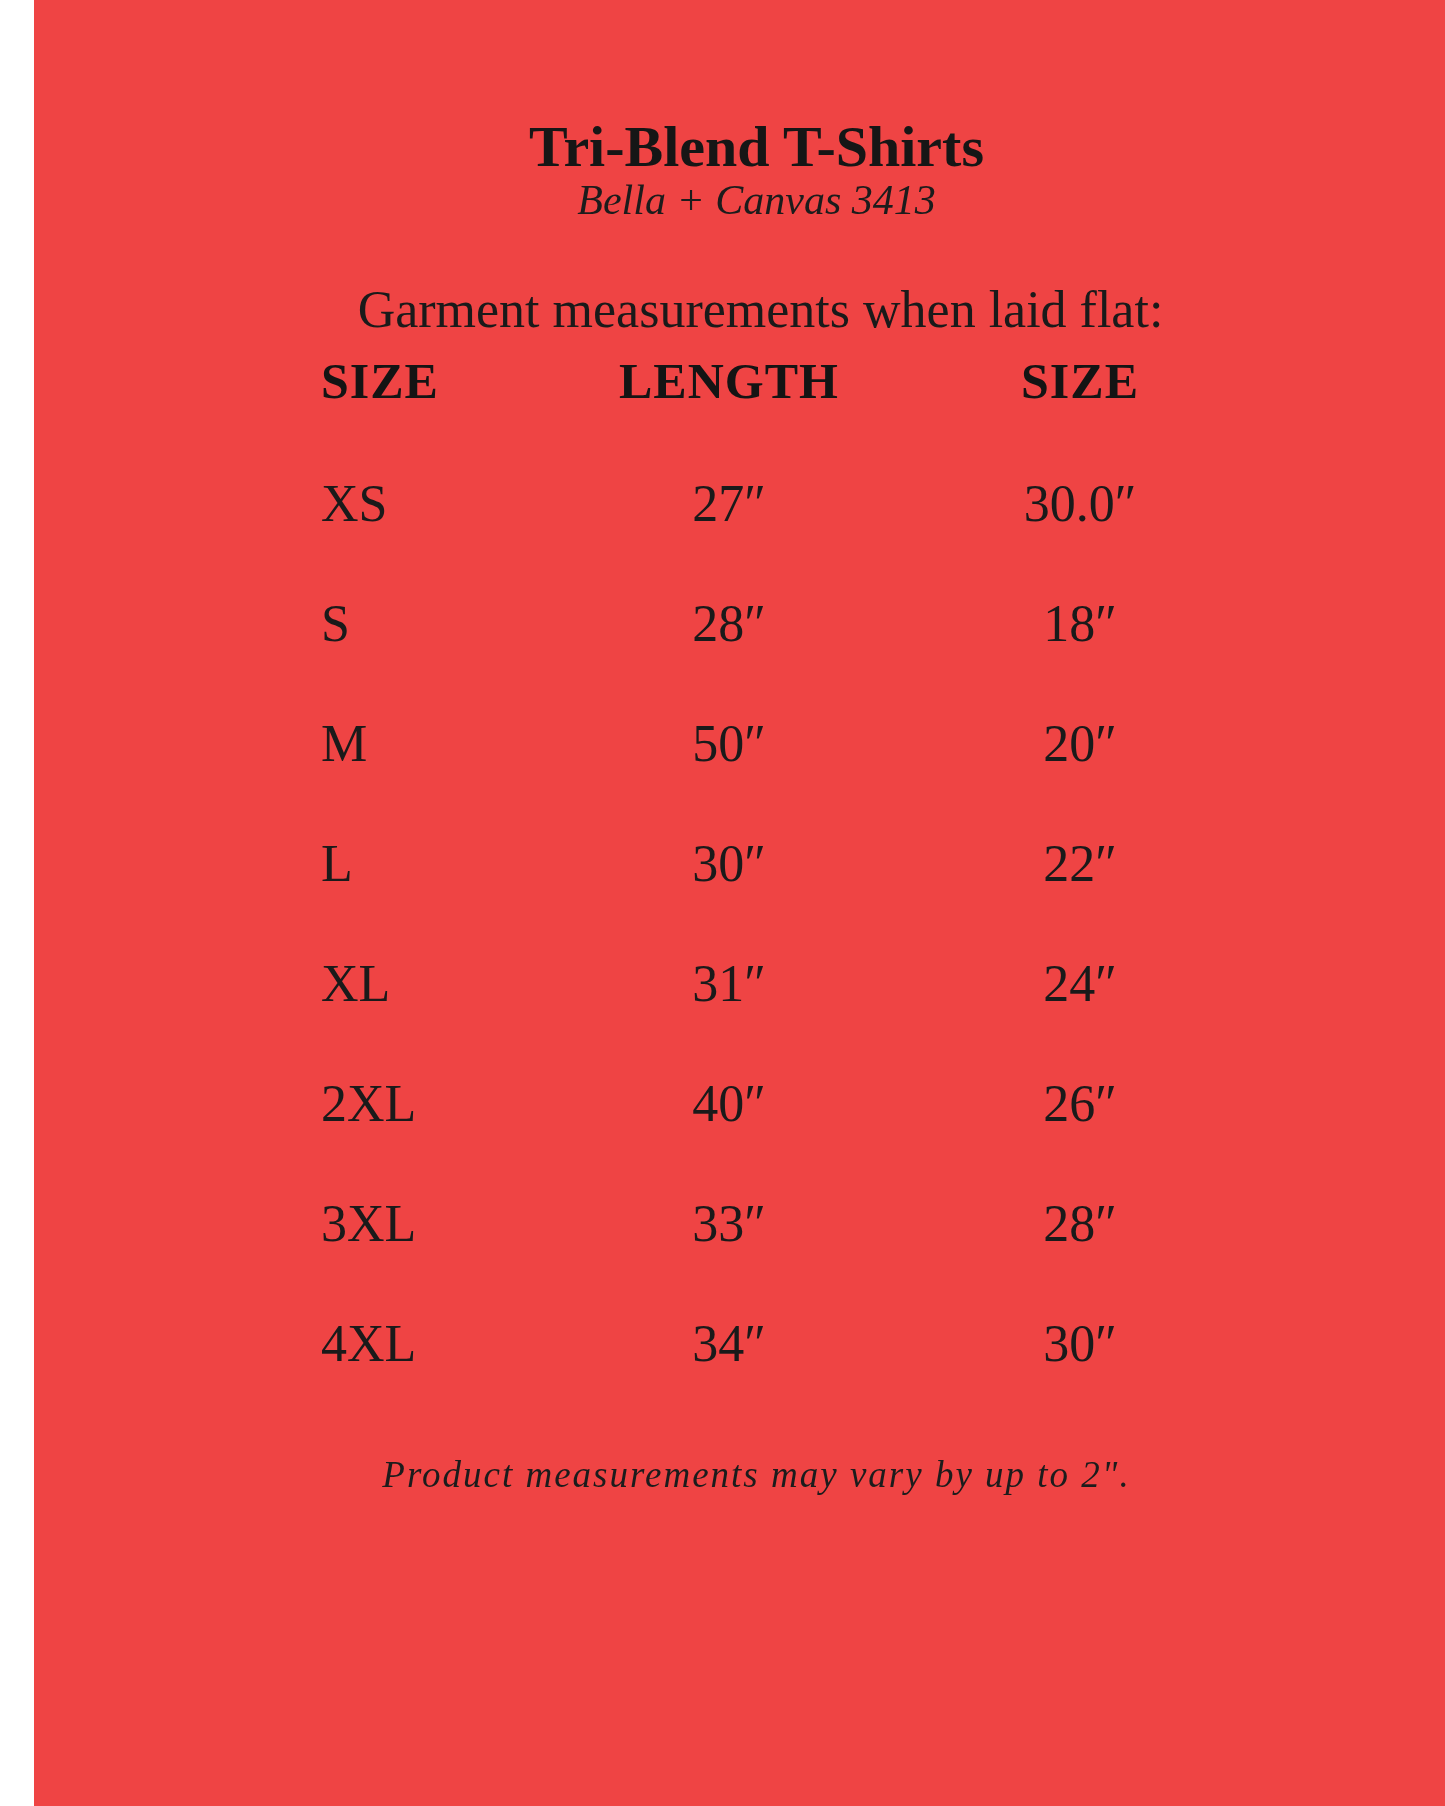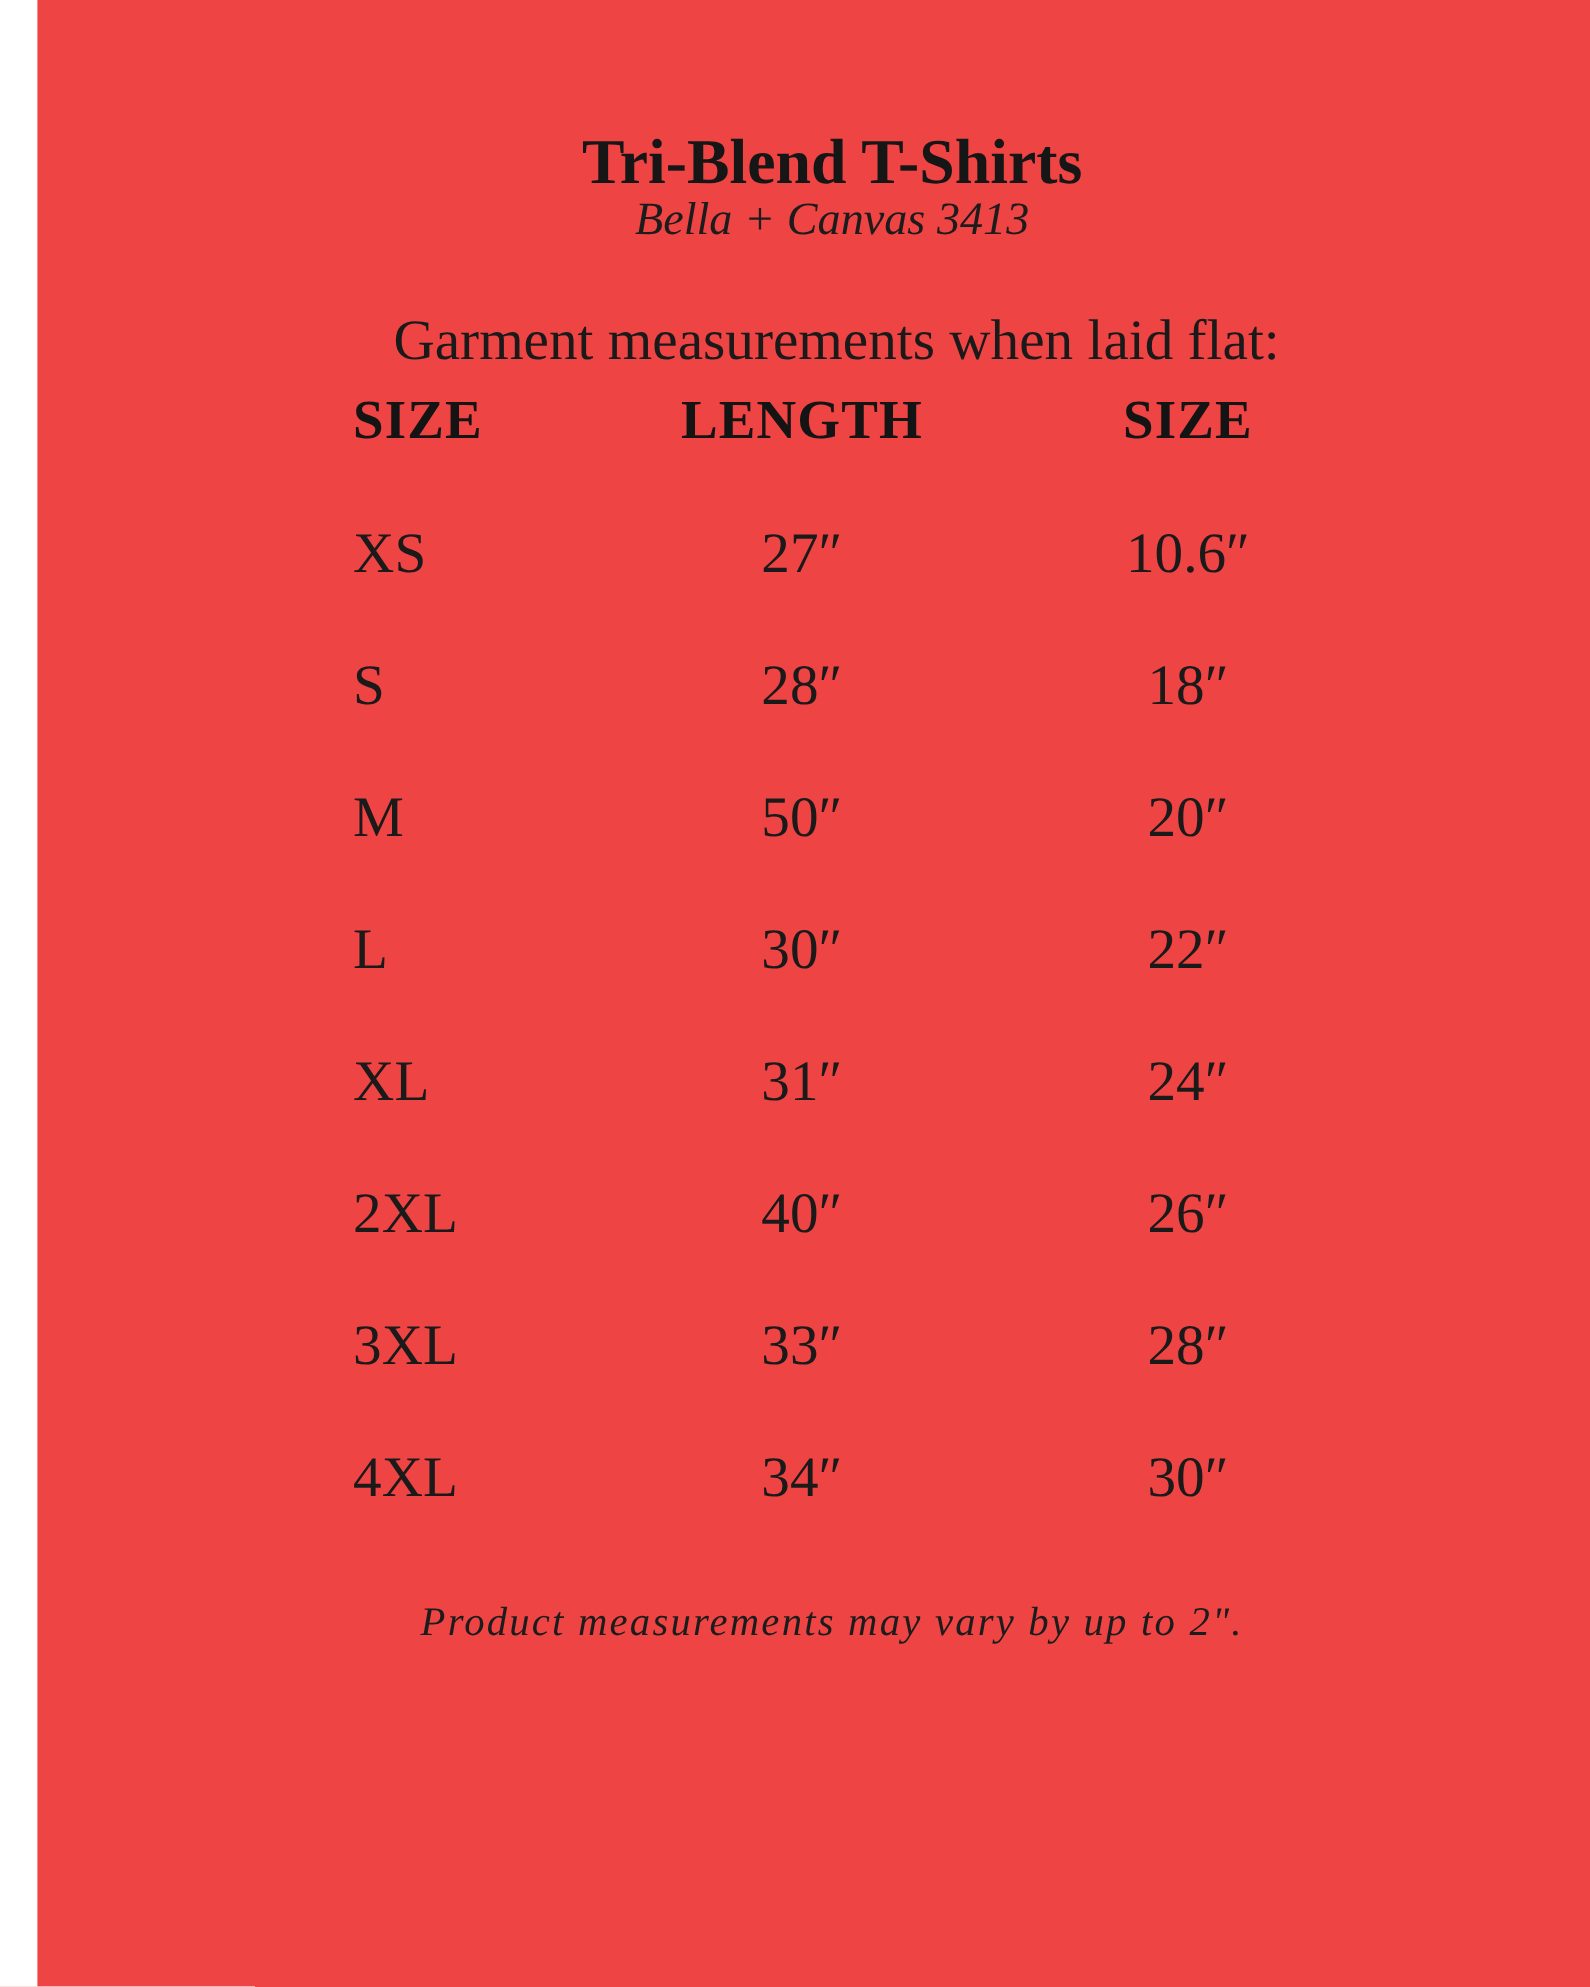--- a/index.html
+++ b/index.html
@@ -63,21 +63,21 @@
   <div class="size-table">
     <div class="thead">
       <div class="th col-size">SIZE</div>
       <div class="th col-length">LENGTH</div>
       <div class="th col-width">SIZE</div>
     </div>
     <div class="tbody">
       <div class="trow">
         <div class="td col-size">XS</div>
         <div class="td col-length">27″</div>
-        <div class="td col-width">10.6″</div>
+        <div class="td col-width">30.0″</div>
       </div>
       <div class="trow">
         <div class="td col-size">S</div>
         <div class="td col-length">28″</div>
         <div class="td col-width">18″</div>
       </div>
       <div class="trow">
         <div class="td col-size">M</div>
         <div class="td col-length">50″</div>
         <div class="td col-width">20″</div>

